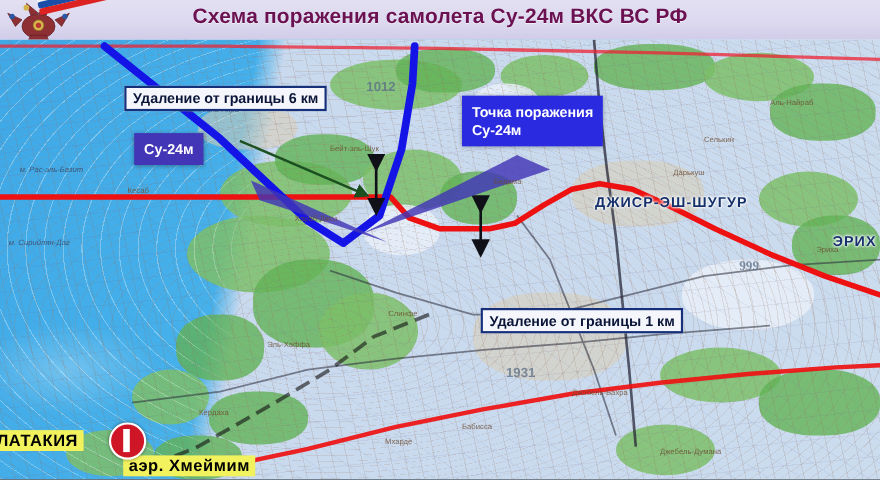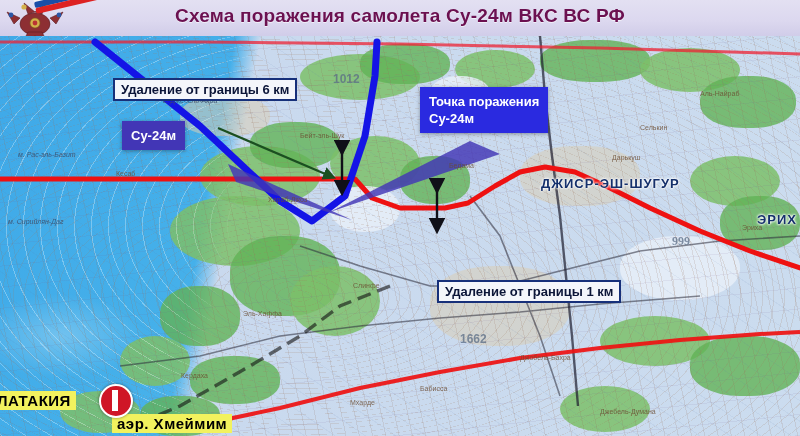--- a/index.html
+++ b/index.html
@@ -216,21 +216,21 @@
       <div class="mlabel-b" style="left:353px;top:246px;">Слинфе</div>
       <div class="mlabel-b" style="left:520px;top:318px;">Джобель-Бахра</div>
       <div class="mlabel-b" style="left:181px;top:336px;">Кердаха</div>
       <div class="mlabel-b" style="left:350px;top:363px;">Мхарде</div>
       <div class="mlabel-b" style="left:742px;top:188px;">Эриха</div>
       <div class="mlabel-b" style="left:600px;top:372px;">Джебель-Думана</div>
       <div class="mlabel-b" style="left:420px;top:349px;">Бабисса</div>
     </div>
 
     <div class="elev" style="left:333px;top:36px;">1012</div>
-    <div class="elev" style="left:460px;top:296px;">1662</div>
+    <div class="elev" style="left:460px;top:296px;">1931</div>
     <div class="elev" style="left:672px;top:198px;font-family:Liberation Serif, serif;">999</div>
 
     <div class="city" style="left:541px;top:140px;">ДЖИСР-ЭШ-ШУГУР</div>
     <div class="city" style="left:757px;top:146px;margin-top:30px;">ЭРИХ</div>
 
     <div class="ycity" style="left:-8px;top:355px;">ЛАТАКИЯ</div>
     <div class="ycity" style="left:112px;top:378px;">аэр. Хмеймим</div>
 
     <div id="airbase" style="left:99px;top:348px;"></div>
 

